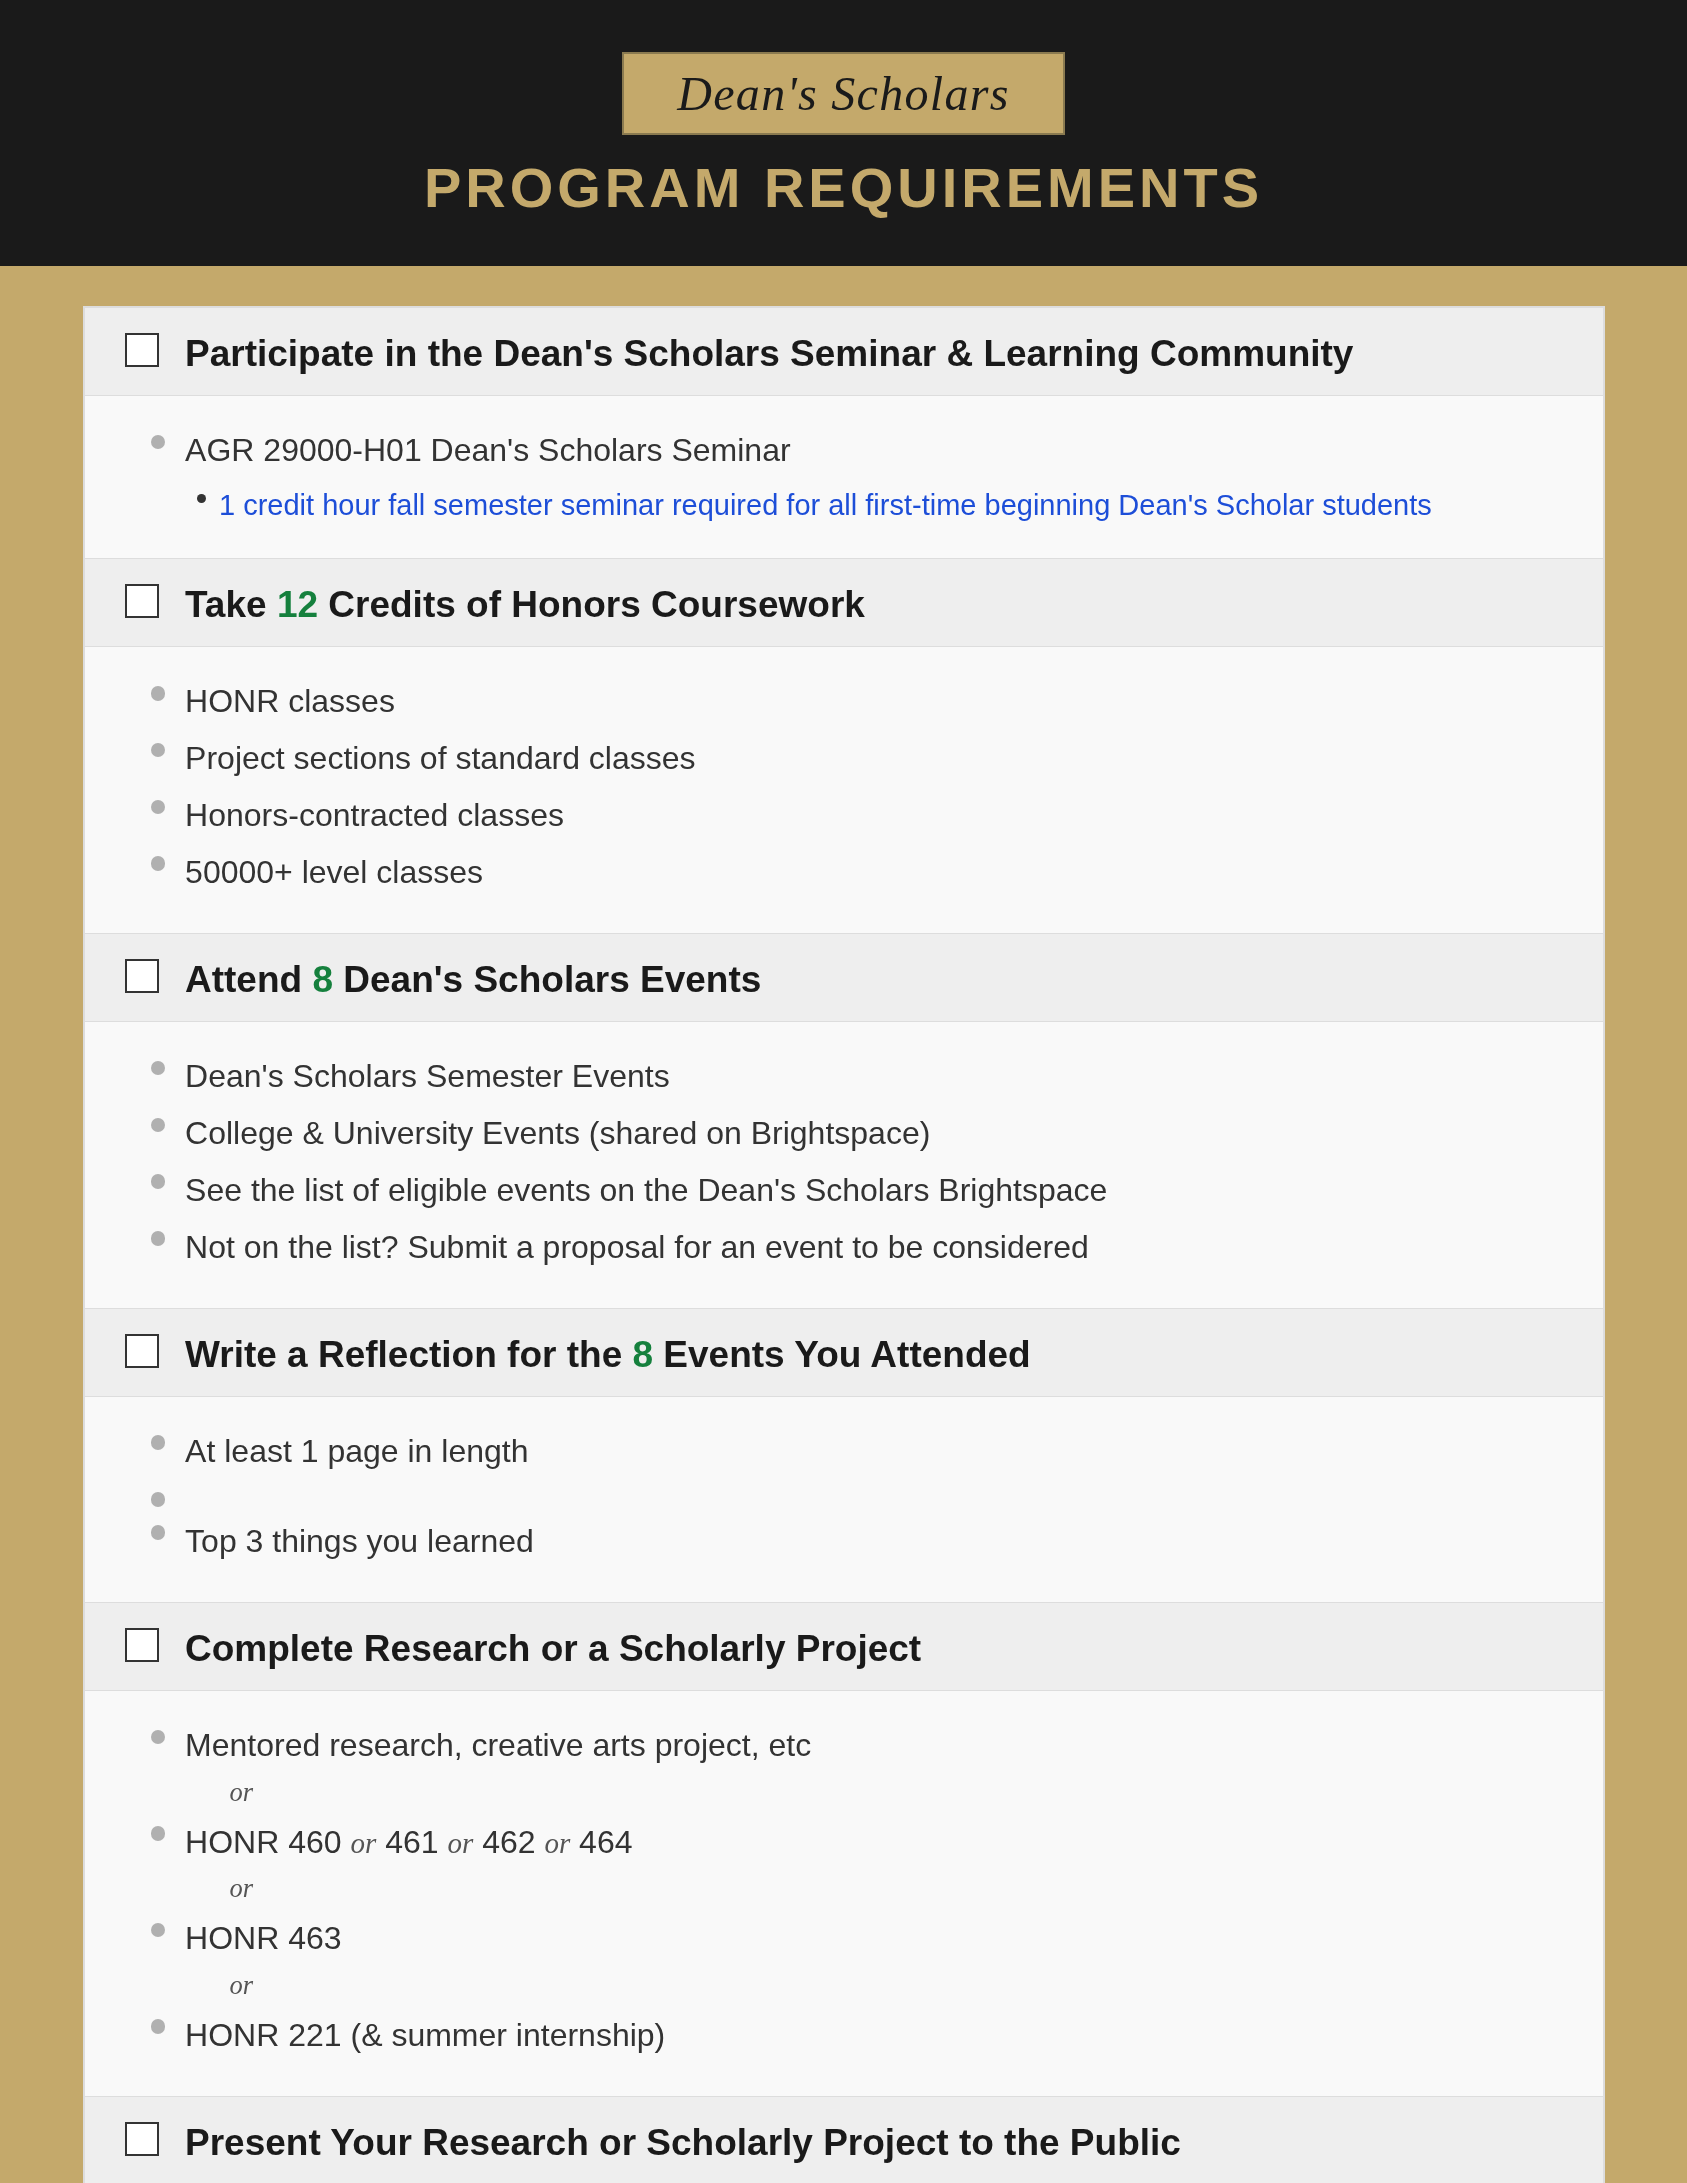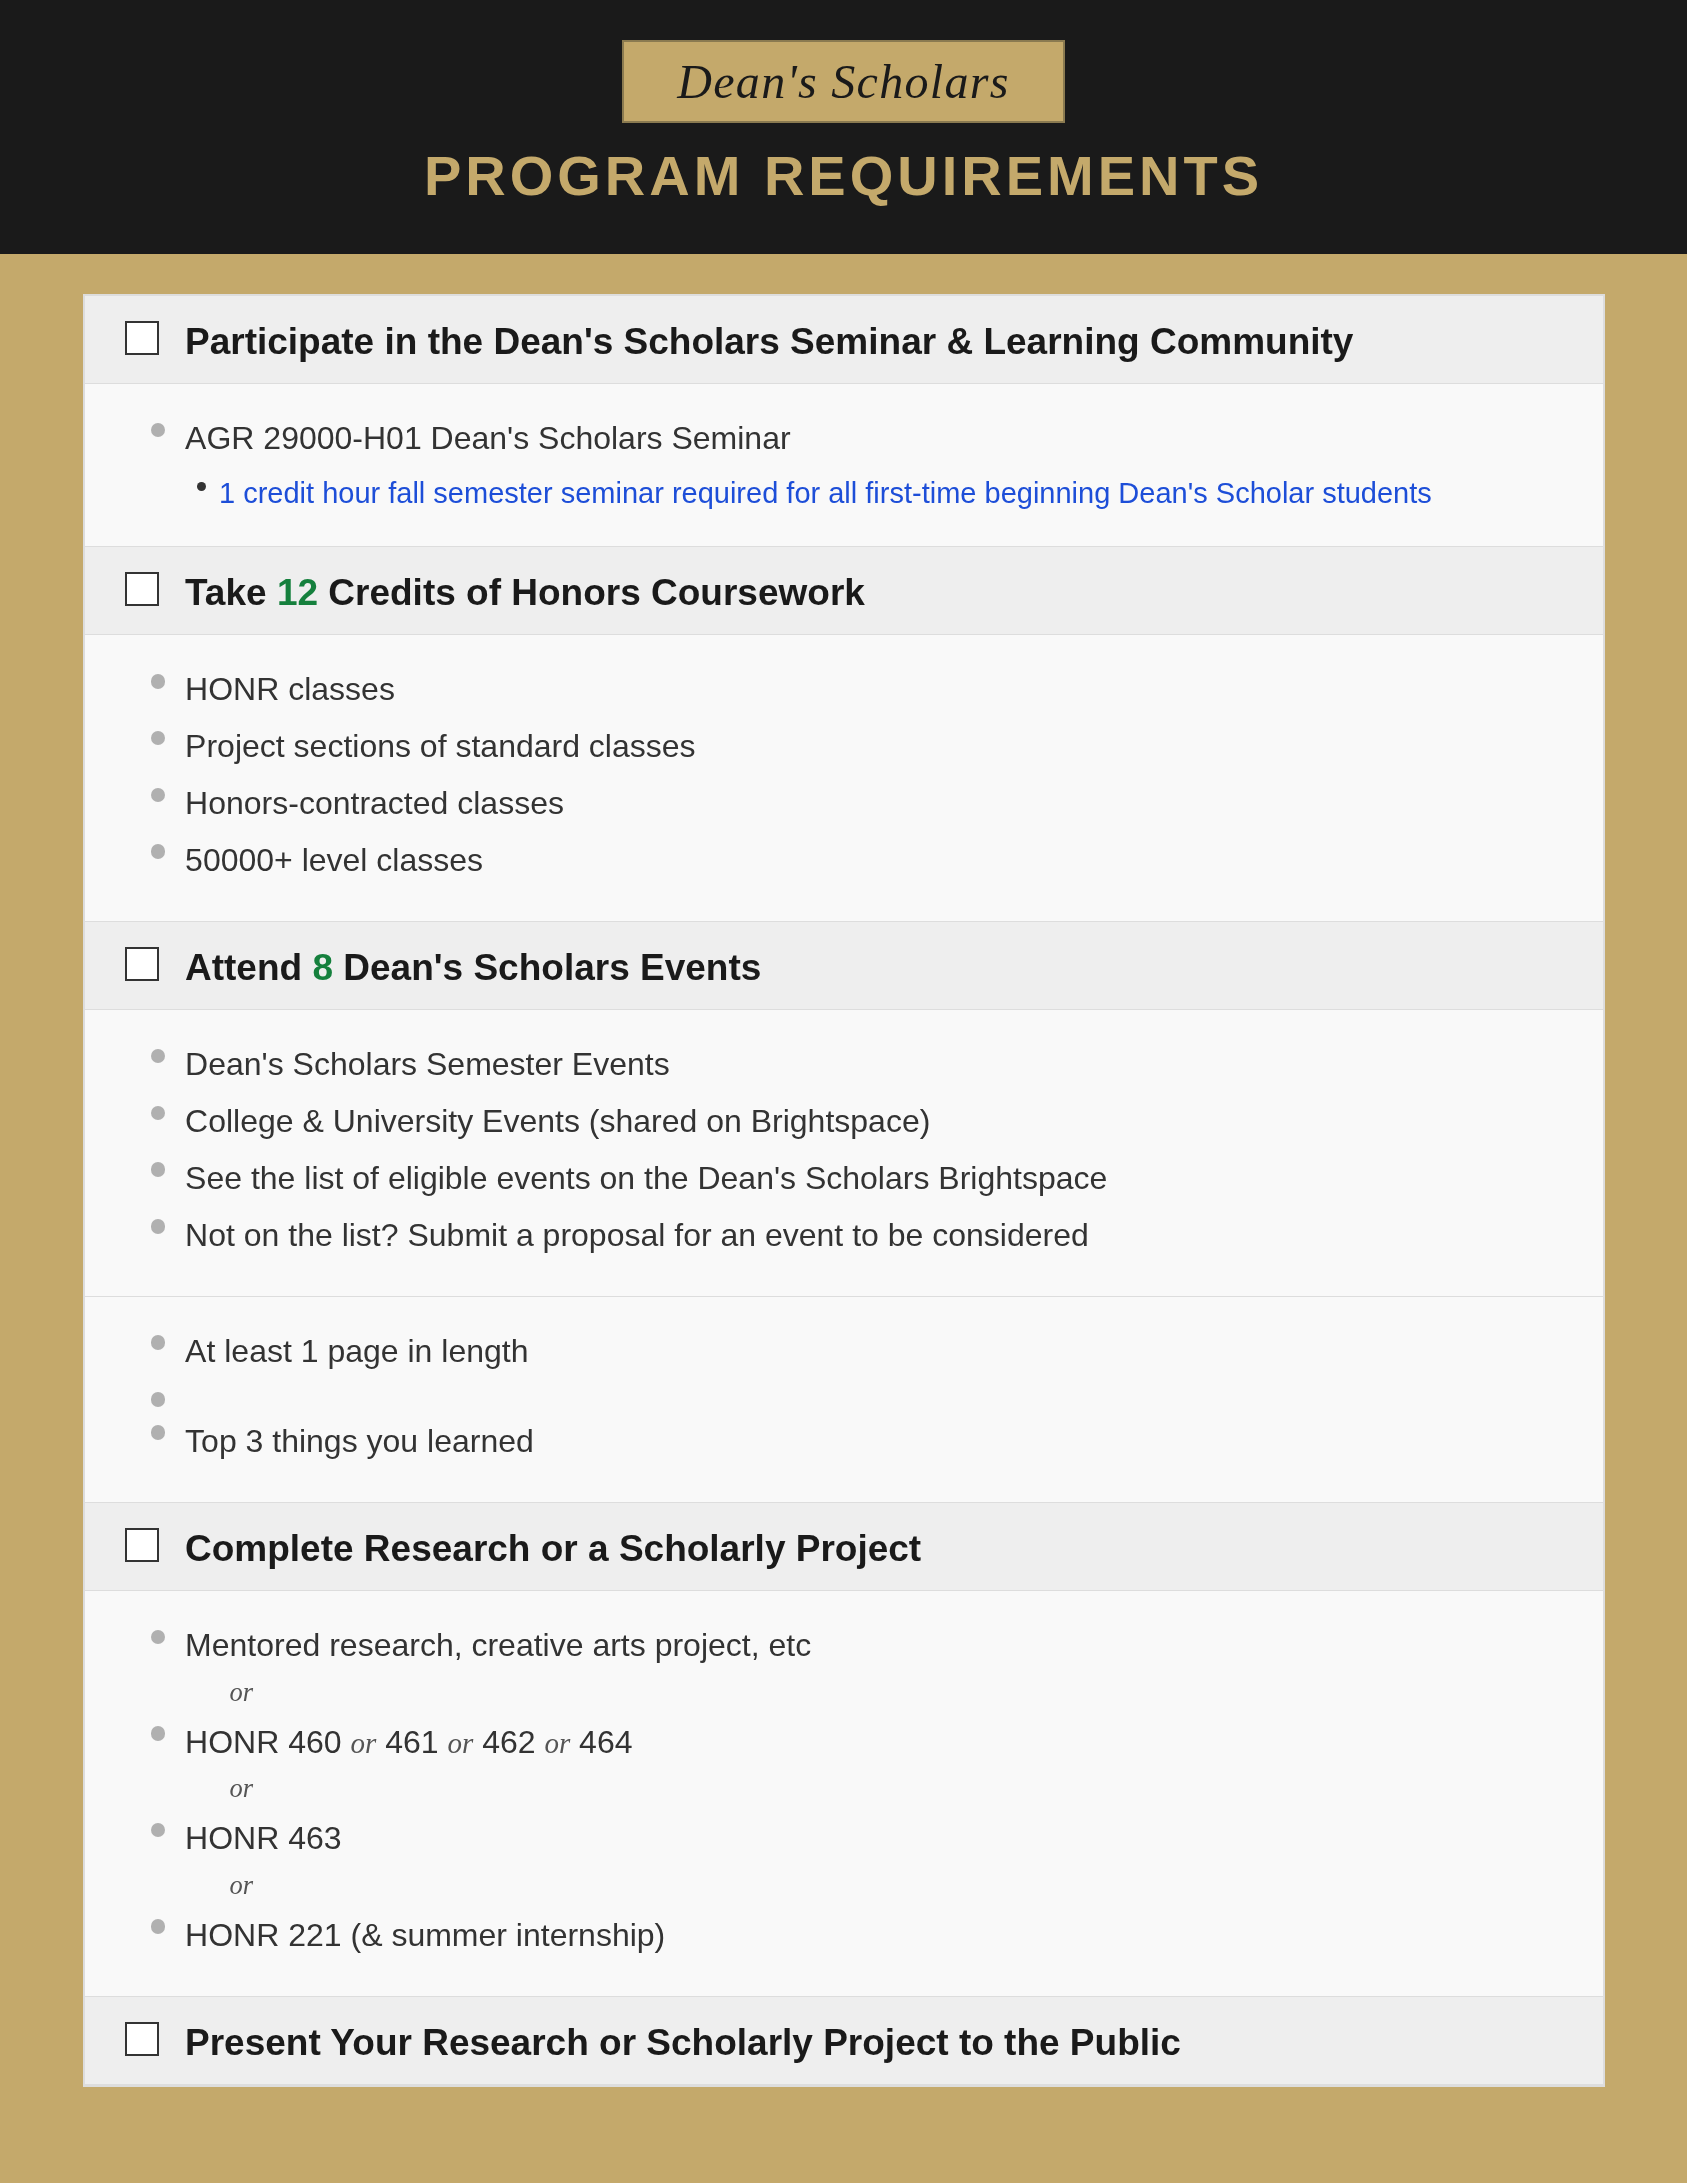--- a/index.html
+++ b/index.html
@@ -22,20 +22,21 @@
       flex-direction: column;
       align-items: center;
       padding: 40px 0 46px 0;
     }
 
     .deans-badge {
       background-color: #c4a96b;
       border: 2.6px solid #8a7a50;
       padding: 12px 53px;
       margin-bottom: 20px;
+      margin-top: 12px;
     }
 
     .deans-badge-text {
       font-style: italic;
       font-size: 48px;
       color: #1a1a1a;
       font-family: 'Georgia', serif;
       letter-spacing: 1.3px;
     }
 
@@ -237,20 +238,24 @@
         <span class="bullet-text">See the list of eligible events on the Dean's Scholars Brightspace</span>
       </div>
       <div class="bullet-item">
         <div class="bullet-dot"></div>
         <span class="bullet-text">Not on the list? Submit a proposal for an event to be considered</span>
       </div>
     </div>
   </div>
 
   <div class="requirement-section">
+    <div class="requirement-header">
+      <div class="checkbox"></div>
+      <span class="requirement-title">Write a Reflection for the <span class="highlight">8</span> Events You Attended</span>
+    </div>
     <div class="requirement-body">
       <div class="bullet-item">
         <div class="bullet-dot"></div>
         <span class="bullet-text">At least 1 page in length</span>
       </div>
       <div class="bullet-item">
         <div class="bullet-dot"></div>
       </div>
       <div class="bullet-item">
         <div class="bullet-dot"></div>

